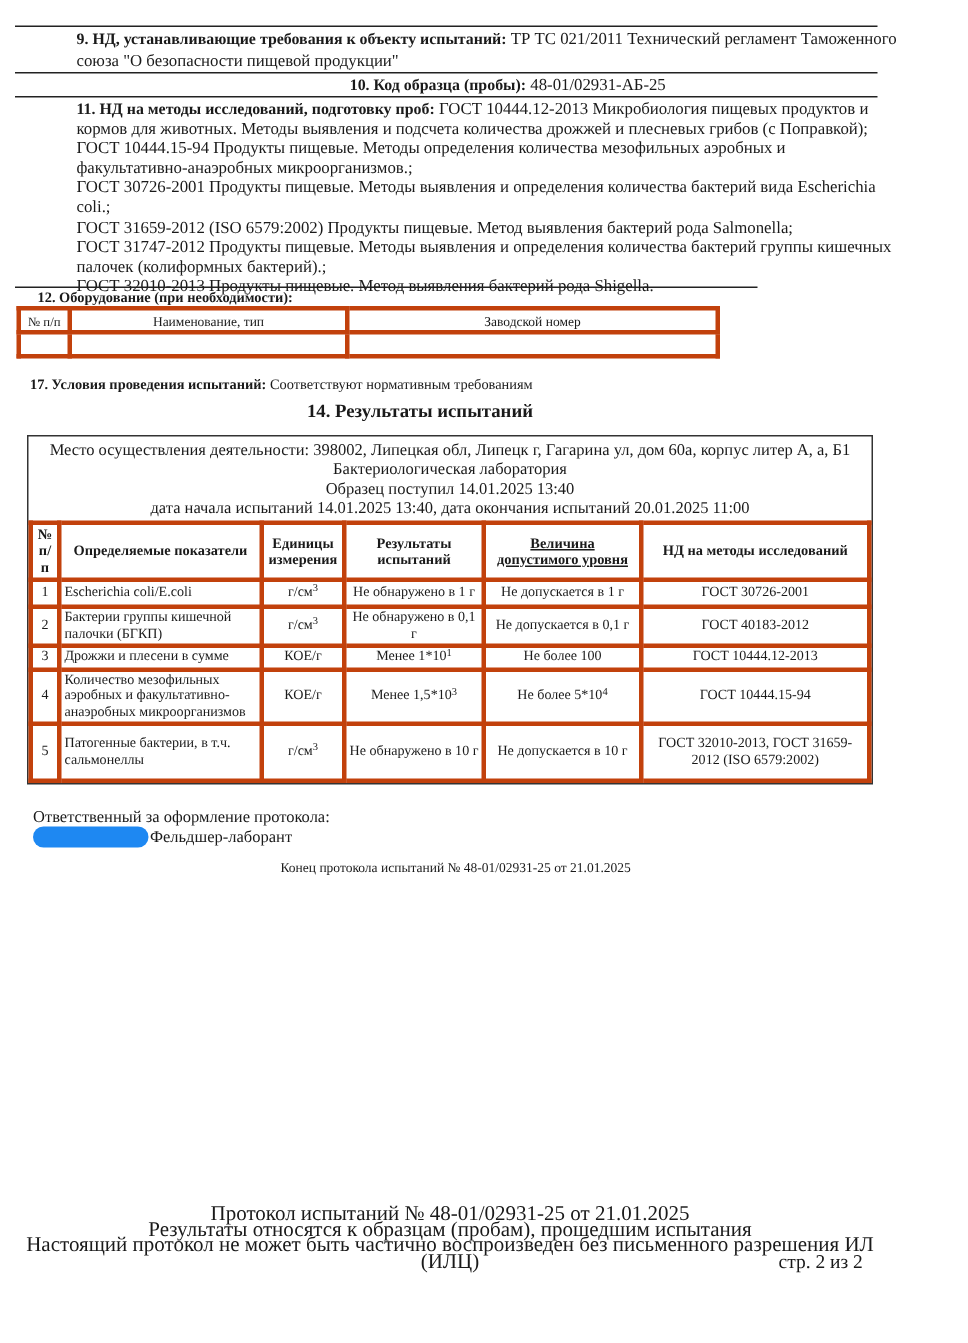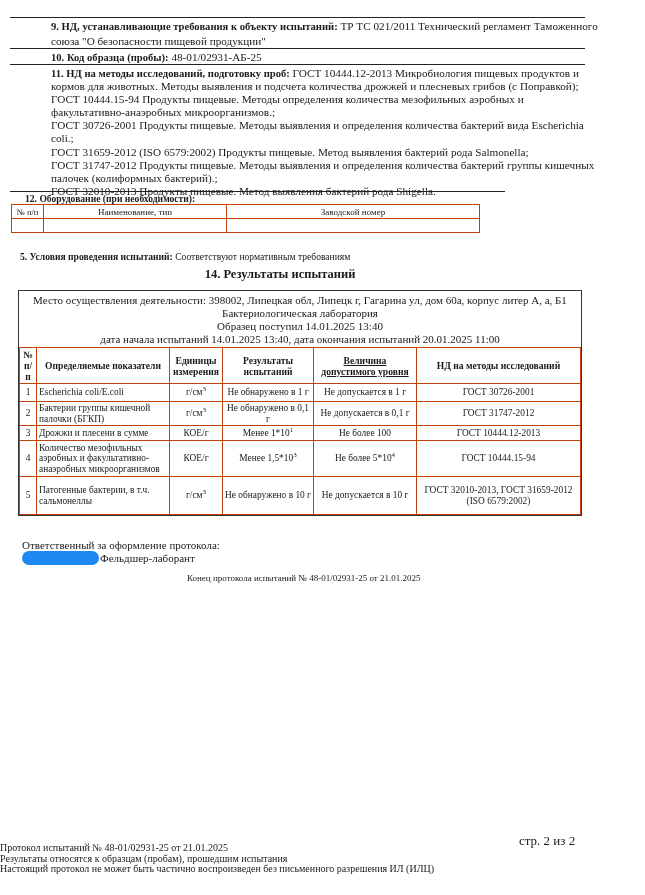--- a/index.html
+++ b/index.html
@@ -3,21 +3,21 @@
 <meta charset="utf-8">
 <style>
   html, body { margin: 0; padding: 0; background: #ffffff; }
   body { width: 645px; height: 895px; position: relative; overflow: hidden;
          font-family: "Liberation Serif", "DejaVu Serif", serif; color: #1a1a1a; }
   .abs { position: absolute; }
   .sec { position: absolute; left: 10px; width: 575px; font-size: 11.2px; line-height: 14px; margin-left: 41px; }
   .sec b { font-weight: bold; font-size: 10.6px; }
   .rule { position: absolute; left: 10px; width: 575px; border-top: 1px solid #222; }
   table { border-collapse: collapse; }
-  td, th { border: 1px solid #c2410c; padding: 0 2px; font-weight: normal; }
+  td, th { border: 3px solid #c2410c; padding: 0 2px; font-weight: normal; }
   .equip { position: absolute; left: 11px; top: 204px; width: 469px; font-size: 9px; }
   .equip td { height: 13px; text-align: center; vertical-align: middle; line-height: 10px; }
   .results-box { position: absolute; left: 18px; top: 290px; width: 562px; border: 1px solid #333;
                  font-size: 11px; }
   .results-box .hdr { text-align: center; line-height: 13px; padding-top: 3px; }
   .res { width: 100%; font-size: 9.4px; margin-top: 1px; }
   .res th { font-weight: bold; font-size: 9.6px; line-height: 11px; text-align: center; padding: 1px 2px; }
   .res td { text-align: center; vertical-align: middle; line-height: 10.5px; padding: 1px 2px; }
   .res td.l { text-align: left; }
   sup { font-size: 7px; vertical-align: top; position: relative; top: -3px; }
@@ -27,21 +27,21 @@
 </head>
 <body>
 
 <div class="rule" style="top:17px;"></div>
 <div class="sec" style="top:19px;">
   <b>9. НД, устанавливающие требования к объекту испытаний:</b><span> ТР ТС 021/2011 Технический регламент Таможенного</span><br>
   <span>союза "О безопасности пищевой продукции"</span>
 </div>
 <div class="rule" style="top:48px;"></div>
 
-<div class="sec" style="top:50px;">
+<div class="sec" style="top:50px;text-align:center;">
   <b>10. Код образца (пробы):</b><span> 48-01/02931-АБ-25</span>
 </div>
 <div class="rule" style="top:64px;"></div>
 
 <div class="sec" style="top:67px; line-height:13.1px;">
   <b>11. НД на методы исследований, подготовку проб:</b><span> ГОСТ 10444.12-2013 Микробиология пищевых продуктов и</span><br>
   <span>кормов для животных. Методы выявления и подсчета количества дрожжей и плесневых грибов (с Поправкой);</span><br>
   <span>ГОСТ 10444.15-94 Продукты пищевые. Методы определения количества мезофильных аэробных и</span><br>
   <span>факультативно-анаэробных микроорганизмов.;</span><br>
   <span>ГОСТ 30726-2001 Продукты пищевые. Методы выявления и определения количества бактерий вида Escherichia</span><br>
@@ -63,21 +63,21 @@
   </tr>
   <tr>
     <td></td>
     <td></td>
     <td></td>
   </tr>
 </tbody>
   </table>
 
 <div class="abs" style="left:20px; top:251px; font-size:9.6px;">
-  <b>5. Условия проведения испытаний:</b><span> Соответствуют нормативным требованиям</span>
+  <b>17. Условия проведения испытаний:</b><span> Соответствуют нормативным требованиям</span>
 </div>
 
 <div class="abs" style="left:0; width:560px; top:267px; text-align:center; font-size:12.5px; font-weight:bold;">14. Результаты испытаний</div>
 
 <div class="results-box">
   <div class="hdr">
     <div>Место осуществления деятельности: 398002, Липецкая обл, Липецк г, Гагарина ул, дом 60а, корпус литер А, а, Б1</div>
     <div>Бактериологическая лаборатория</div>
     <div>Образец поступил 14.01.2025 13:40</div>
     <div>дата начала испытаний 14.01.2025 13:40, дата окончания испытаний 20.01.2025 11:00</div>
@@ -101,21 +101,21 @@
           <td><span>Не обнаружено в 1 г</span><sup></sup></td>
           <td><span>Не допускается в 1 г</span><sup></sup></td>
           <td><span>ГОСТ 30726-2001</span></td>
         </tr>
         <tr style="height: 24px;">
           <td><span>2</span></td>
           <td class="l"><span>Бактерии группы кишечной палочки (БГКП)</span></td>
           <td><span>г/см</span><sup>3</sup></td>
           <td><span>Не обнаружено в 0,1 г</span><sup></sup></td>
           <td><span>Не допускается в 0,1 г</span><sup></sup></td>
-          <td><span>ГОСТ 31747-2012</span></td>
+          <td><span>ГОСТ 40183-2012</span></td>
         </tr>
         <tr style="height: 15px;">
           <td><span>3</span></td>
           <td class="l"><span>Дрожжи и плесени в сумме</span></td>
           <td><span>КОЕ/г</span><sup></sup></td>
           <td><span>Менее 1*10</span><sup>1</sup></td>
           <td><span>Не более 100</span><sup></sup></td>
           <td><span>ГОСТ 10444.12-2013</span></td>
         </tr>
         <tr style="height: 36px;">
@@ -138,17 +138,17 @@
   </table>
 </div>
 
 <div class="abs" style="left:22px; top:539px; font-size:11px;">Ответственный за оформление протокола:</div>
 <div class="redact"></div>
 <div class="abs" style="left:100px; top:552px; font-size:11px;">Фельдшер-лаборант</div>
 
 <div class="abs" style="left:187px; top:573px; font-size:9px;">Конец протокола испытаний № 48-01/02931-25 от 21.01.2025</div>
 
 <div class="abs" style="left:519px; top:833px; font-size:13px;">стр. 2 из 2</div>
-<div class="abs" style="left:0; width:600px; top:843px; text-align:left; font-size:10px; line-height:10.5px;">
+<div class="abs" style="left:0; width:600px; top:805px; text-align:center; font-size:14px; line-height:10.5px;">
   <div>Протокол испытаний № 48-01/02931-25 от 21.01.2025</div>
   <div>Результаты относятся к образцам (пробам), прошедшим испытания</div>
   <div>Настоящий протокол не может быть частично воспроизведен без письменного разрешения ИЛ (ИЛЦ)</div>
 </div>
 
 </body></html>

